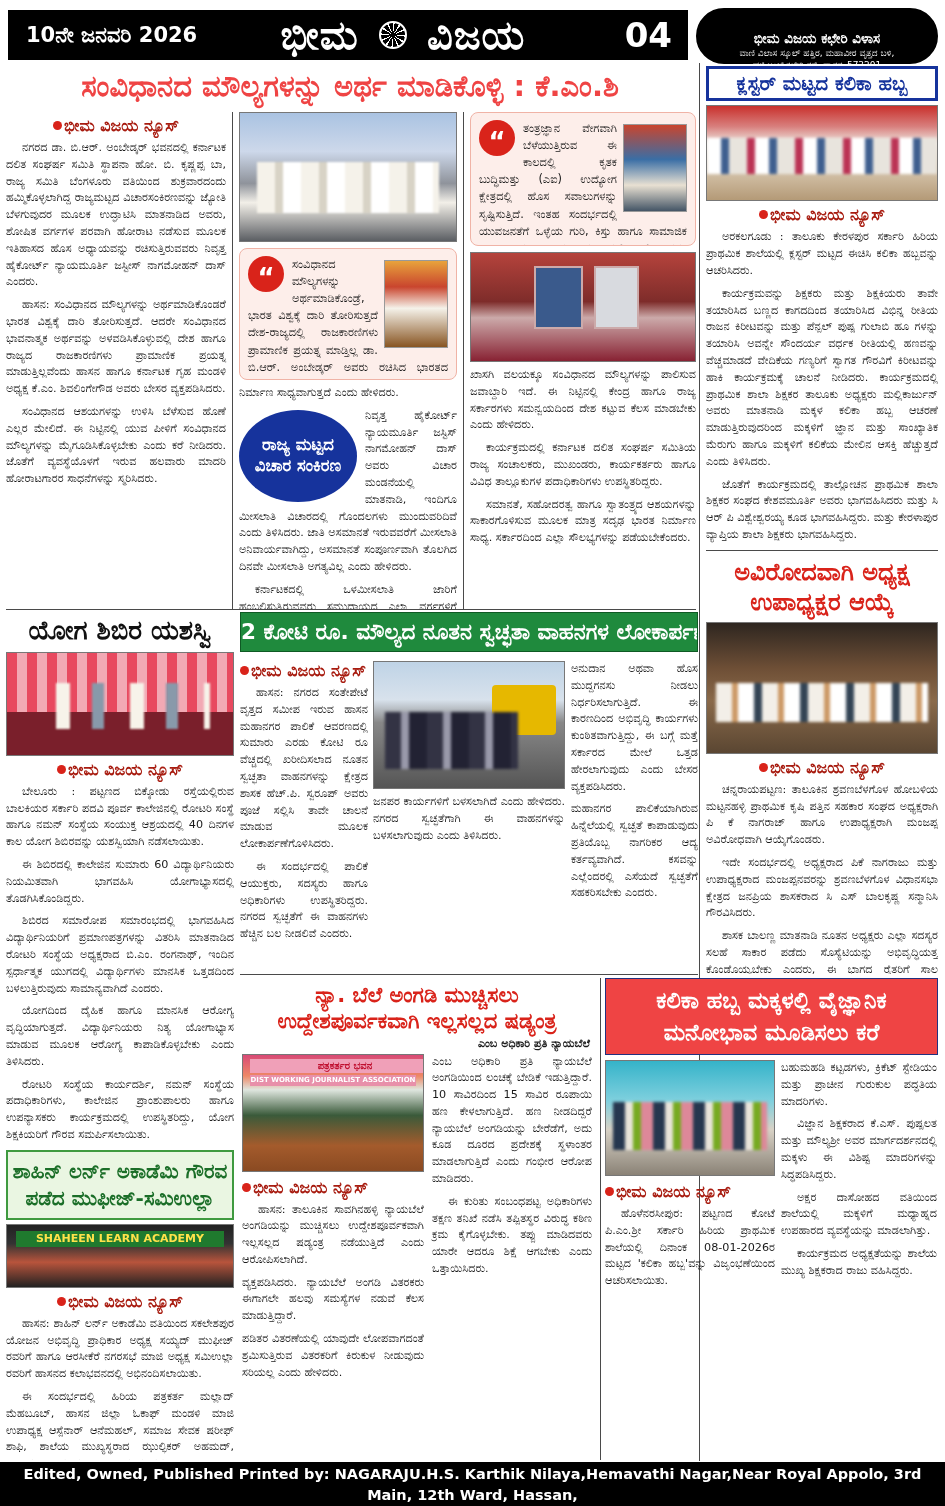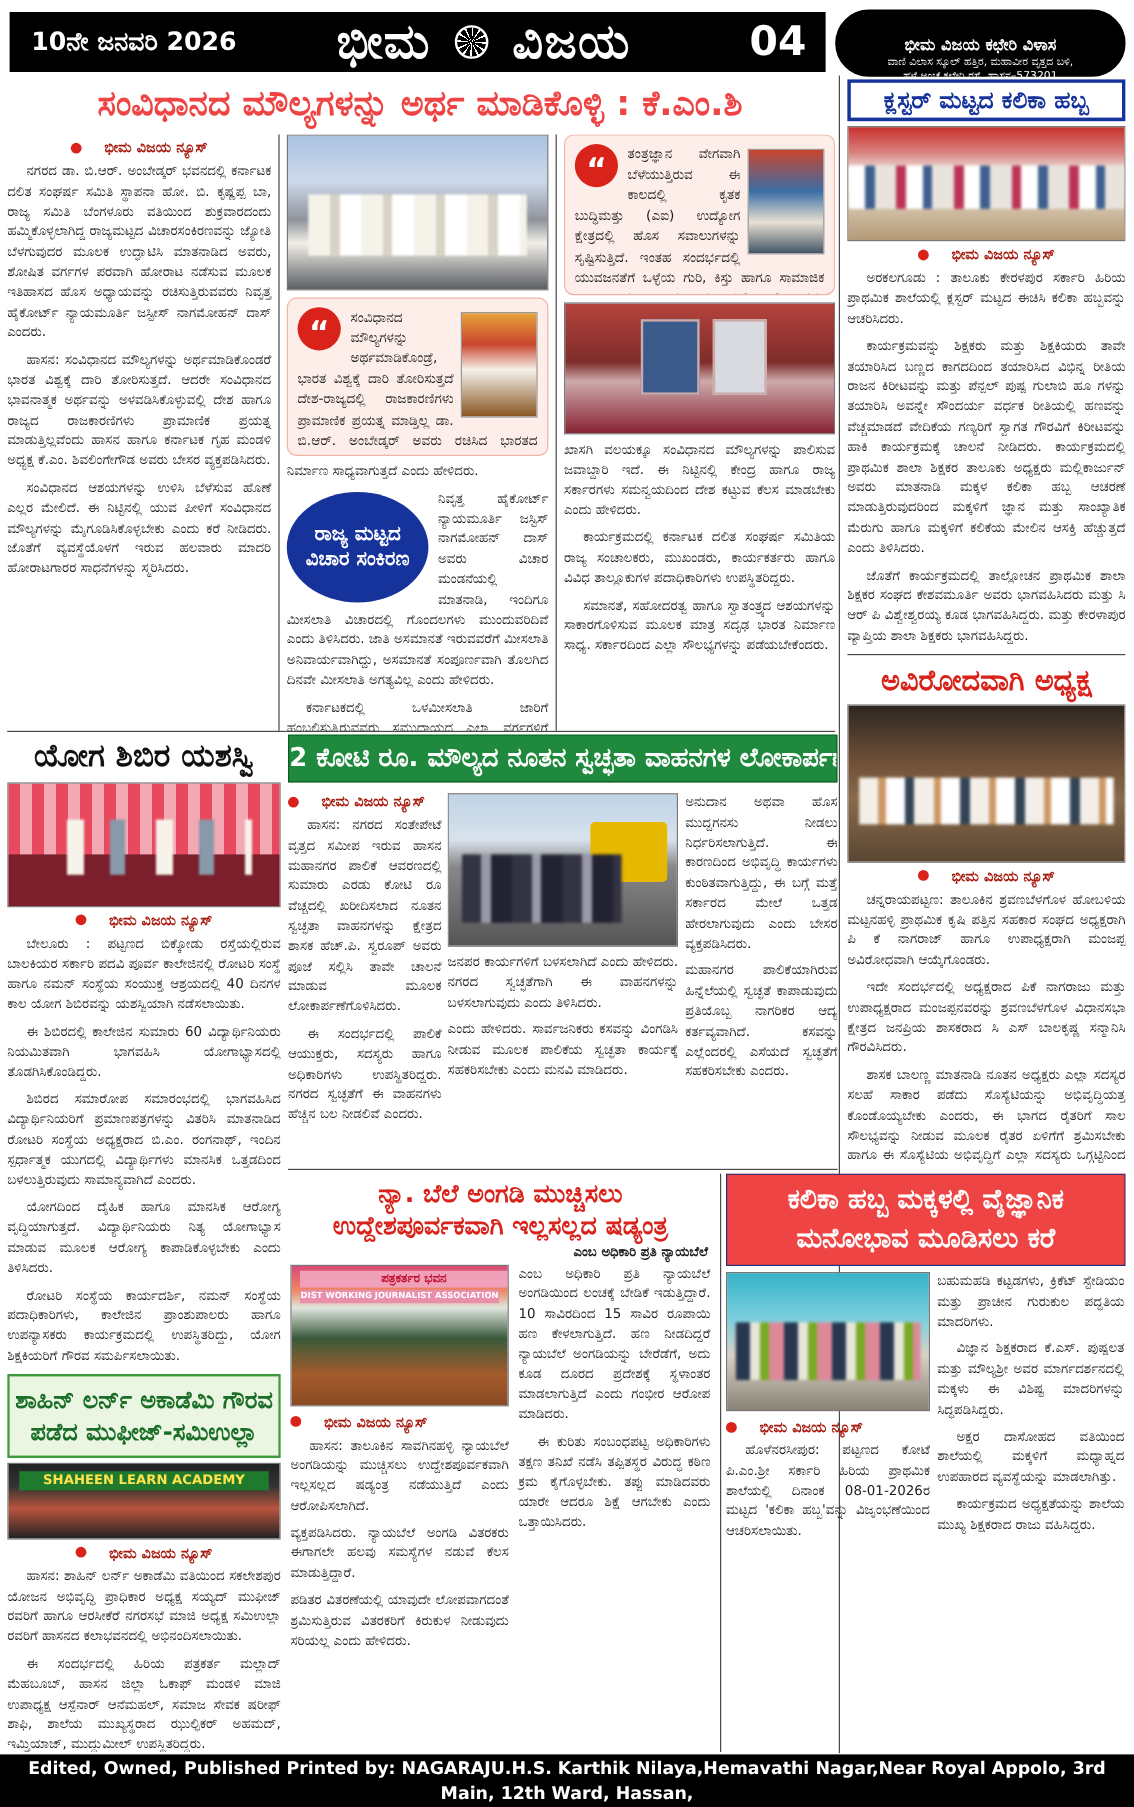--- a/index.html
+++ b/index.html
@@ -17,22 +17,22 @@
   .mh-page{font-size:34px;font-weight:bold;padding:0 16px;}
   .office-box{left:696px;top:8px;width:242px;height:56px;background:#000;color:#fff;
     border-radius:28px;text-align:center;padding-top:20px;box-sizing:border-box;border:2px solid #000;}
   .office-title{font-size:13.5px;font-weight:bold;}
   .office-line{font-size:9px;line-height:1.35;}
   
   .main-headline{left:4px;top:62px;width:692px;height:48px;color:#ef4444;font-weight:900;
     font-size:29px;text-align:center;line-height:48px;white-space:nowrap;overflow:hidden;}
   .body{font-size:11.2px;line-height:1.5;text-align:justify;margin:0 0 6px;text-indent:16px;}
   .body.noind{text-indent:0;}
-  .byline{display:flex;align-items:center;justify-content:center;gap:19px;color:#a81c10;
-    font-weight:bold;font-size:12px;margin:4px 0 5px;}
+  .byline{display:flex;align-items:center;justify-content:center;gap:2px;color:#a81c10;
+    font-weight:bold;font-size:16px;margin:4px 0 5px;text-align:right;}
   .dot{width:9px;height:9px;border-radius:50%;background:#d9231a;flex:0 0 auto;}
   .photo{width:100%;border:1px solid #777;box-sizing:border-box;position:relative;overflow:hidden;}
   
   .ph-lamp{background:linear-gradient(180deg,#aac3e2 0%,#cdd8ea 30%,#8f939b 55%,#f2efe8 70%,#5b5e63 100%);}
   .ph-lamp:before{content:"";position:absolute;left:8%;top:38%;width:84%;height:40%;
     background:repeating-linear-gradient(90deg,#f5f2ea 0 18px,#d8d3c6 18px 26px,#fff 26px 44px);filter:blur(1px);}
   .ph-tribute{background:linear-gradient(180deg,#b5433c 0%,#7e2c2a 45%,#caa 60%,#823 100%);}
   .ph-tribute:before{content:"";position:absolute;left:28%;top:12%;width:20%;height:55%;background:#3a5a8c;border:2px solid #caa;}
   .ph-tribute:after{content:"";position:absolute;left:55%;top:12%;width:18%;height:55%;background:#d8dadf;border:2px solid #caa;}
   .ph-crowd{background:linear-gradient(180deg,#c9302c 0%,#d8807e 22%,#efe9e2 40%,#cbb79b 78%,#b49a77 100%);}
@@ -172,20 +172,21 @@
     <div class="byline">
       <span class="dot"></span>
       <span>ಭೀಮ ವಿಜಯ ನ್ಯೂಸ್</span>
     </div>
     <p class="body">ಅರಕಲಗೂಡು : ತಾಲೂಕು ಕೇರಳಪುರ ಸರ್ಕಾರಿ ಹಿರಿಯ ಪ್ರಾಥಮಿಕ ಶಾಲೆಯಲ್ಲಿ ಕ್ಲಸ್ಟರ್ ಮಟ್ಟದ ಈಚಿಸಿ ಕಲಿಕಾ ಹಬ್ಬವನ್ನು ಆಚರಿಸಿದರು.</p>
     <p class="body">ಕಾರ್ಯಕ್ರಮವನ್ನು ಶಿಕ್ಷಕರು ಮತ್ತು ಶಿಕ್ಷಕಿಯರು ತಾವೇ ತಯಾರಿಸಿದ ಬಣ್ಣದ ಕಾಗದದಿಂದ ತಯಾರಿಸಿದ ವಿಭಿನ್ನ ರೀತಿಯ ರಾಜನ ಕಿರೀಟವನ್ನು ಮತ್ತು ಪೆನ್ಪಲ್ ಪುಷ್ಪ ಗುಲಾಬಿ ಹೂ ಗಳನ್ನು ತಯಾರಿಸಿ ಅವನ್ನೇ ಸೌಂದರ್ಯ ವರ್ಧಕ ರೀತಿಯಲ್ಲಿ ಹಣವನ್ನು ವೆಚ್ಚಮಾಡದೆ ವೇದಿಕೆಯ ಗಣ್ಯರಿಗೆ ಸ್ವಾಗತ ಗೌರವಿಗೆ ಕಿರೀಟವನ್ನು ಹಾಕಿ ಕಾರ್ಯಕ್ರಮಕ್ಕೆ ಚಾಲನೆ ನೀಡಿದರು. ಕಾರ್ಯಕ್ರಮದಲ್ಲಿ ಪ್ರಾಥಮಿಕ ಶಾಲಾ ಶಿಕ್ಷಕರ ತಾಲೂಕು ಅಧ್ಯಕ್ಷರು ಮಲ್ಲಿಕಾರ್ಜುನ್ ಅವರು ಮಾತನಾಡಿ ಮಕ್ಕಳ ಕಲಿಕಾ ಹಬ್ಬ ಆಚರಣೆ ಮಾಡುತ್ತಿರುವುದರಿಂದ ಮಕ್ಕಳಿಗೆ ಜ್ಞಾನ ಮತ್ತು ಸಾಂಖ್ಯಾತಿಕ ಮೆರುಗು ಹಾಗೂ ಮಕ್ಕಳಿಗೆ ಕಲಿಕೆಯ ಮೇಲಿನ ಆಸಕ್ತಿ ಹೆಚ್ಚುತ್ತದೆ ಎಂದು ತಿಳಿಸಿದರು.</p>
     <p class="body">ಜೊತೆಗೆ ಕಾರ್ಯಕ್ರಮದಲ್ಲಿ ತಾಲ್ಲೋಚನ ಪ್ರಾಥಮಿಕ ಶಾಲಾ ಶಿಕ್ಷಕರ ಸಂಘದ ಕೇಶವಮೂರ್ತಿ ಅವರು ಭಾಗವಹಿಸಿದರು ಮತ್ತು ಸಿ ಆರ್ ಪಿ ವಿಶ್ವೇಶ್ವರಯ್ಯ ಕೂಡ ಭಾಗವಹಿಸಿದ್ದರು. ಮತ್ತು ಕೇರಳಾಪುರ ವ್ಯಾಪ್ತಿಯ ಶಾಲಾ ಶಿಕ್ಷಕರು ಭಾಗವಹಿಸಿದ್ದರು.</p>
     <div class="hdiv"></div>
     <div class="red-head" style="font-size:24px;">
       <div>ಅವಿರೋದವಾಗಿ ಅಧ್ಯಕ್ಷ</div>
+      <div>ಉಪಾಧ್ಯಕ್ಷರ ಆಯ್ಕೆ</div>
     </div>
     <div class="photo ph-office" style="height:132px;margin-top:5px;"></div>
     <div class="byline">
       <span class="dot"></span>
       <span>ಭೀಮ ವಿಜಯ ನ್ಯೂಸ್</span>
     </div>
     <p class="body">ಚನ್ನರಾಯಪಟ್ಟಣ: ತಾಲೂಕಿನ ಶ್ರವಣಬೆಳಗೊಳ ಹೋಬಳಿಯ ಮಟ್ಟನಹಳ್ಳಿ ಪ್ರಾಥಮಿಕ ಕೃಷಿ ಪತ್ತಿನ ಸಹಕಾರ ಸಂಘದ ಅಧ್ಯಕ್ಷರಾಗಿ ಪಿ ಕೆ ನಾಗರಾಜ್ ಹಾಗೂ ಉಪಾಧ್ಯಕ್ಷರಾಗಿ ಮಂಜಪ್ಪ ಅವಿರೋಧವಾಗಿ ಆಯ್ಕೆಗೊಂಡರು.</p>
     <p class="body">ಇದೇ ಸಂದರ್ಭದಲ್ಲಿ ಅಧ್ಯಕ್ಷರಾದ ಪಿಕೆ ನಾಗರಾಜು ಮತ್ತು ಉಪಾಧ್ಯಕ್ಷರಾದ ಮಂಜಪ್ಪನವರನ್ನು ಶ್ರವಣಬೆಳಗೊಳ ವಿಧಾನಸಭಾ ಕ್ಷೇತ್ರದ ಜನಪ್ರಿಯ ಶಾಸಕರಾದ ಸಿ ಎಸ್ ಬಾಲಕೃಷ್ಣ ಸನ್ಮಾನಿಸಿ ಗೌರವಿಸಿದರು.</p>
     <p class="body">ಶಾಸಕ ಬಾಲಣ್ಣ ಮಾತನಾಡಿ ನೂತನ ಅಧ್ಯಕ್ಷರು ಎಲ್ಲಾ ಸದಸ್ಯರ ಸಲಹೆ ಸಾಕಾರ ಪಡೆದು ಸೊಸ್ಯೆಟಿಯನ್ನು ಅಭಿವೃದ್ಧಿಯತ್ತ ಕೊಂಡೊಯ್ಯಬೇಕು ಎಂದರು, ಈ ಭಾಗದ ರೈತರಿಗೆ ಸಾಲ ಸೌಲಭ್ಯವನ್ನು ನೀಡುವ ಮೂಲಕ ರೈತರ ಏಳಿಗೆಗೆ ಶ್ರಮಿಸಬೇಕು ಹಾಗೂ ಈ ಸೊಸ್ಯೆಟಿಯ ಅಭಿವೃದ್ಧಿಗೆ ಎಲ್ಲಾ ಸದಸ್ಯರು ಒಗ್ಗಟ್ಟಿನಿಂದ ಶ್ರಮಿಸಬೇಕು ಎಂದು ಕರೆ ನೀಡಿದರು.</p>
   </div>
@@ -224,21 +225,20 @@
         <div class="byline" style="justify-content:flex-start;">
           <span class="dot"></span>
           <span>ಭೀಮ ವಿಜಯ ನ್ಯೂಸ್</span>
         </div>
         <p class="body">ಹಾಸನ: ನಗರದ ಸಂತೇಪೇಟೆ ವೃತ್ತದ ಸಮೀಪ ಇರುವ ಹಾಸನ ಮಹಾನಗರ ಪಾಲಿಕೆ ಆವರಣದಲ್ಲಿ ಸುಮಾರು ಎರಡು ಕೋಟಿ ರೂ ವೆಚ್ಚದಲ್ಲಿ ಖರೀದಿಸಲಾದ ನೂತನ ಸ್ವಚ್ಛತಾ ವಾಹನಗಳನ್ನು ಕ್ಷೇತ್ರದ ಶಾಸಕ ಹೆಚ್.ಪಿ. ಸ್ವರೂಪ್ ಅವರು ಪೂಜೆ ಸಲ್ಲಿಸಿ ತಾವೇ ಚಾಲನೆ ಮಾಡುವ ಮೂಲಕ ಲೋಕಾರ್ಪಣೆಗೊಳಿಸಿದರು.</p>
         <p class="body">ಈ ಸಂದರ್ಭದಲ್ಲಿ ಪಾಲಿಕೆ ಆಯುಕ್ತರು, ಸದಸ್ಯರು ಹಾಗೂ ಅಧಿಕಾರಿಗಳು ಉಪಸ್ಥಿತರಿದ್ದರು. ನಗರದ ಸ್ವಚ್ಛತೆಗೆ ಈ ವಾಹನಗಳು ಹೆಚ್ಚಿನ ಬಲ ನೀಡಲಿವೆ ಎಂದರು.</p>
       </div>
       <div class="veh-c" style="width:192px;">
         <div class="photo ph-jcb" style="height:128px;margin-top:4px;"></div>
         <p class="body noind" style="margin-top:5px;">ಜನಪರ ಕಾರ್ಯಗಳಿಗೆ ಬಳಸಲಾಗಿದೆ ಎಂದು ಹೇಳಿದರು. ನಗರದ ಸ್ವಚ್ಛತೆಗಾಗಿ ಈ ವಾಹನಗಳನ್ನು ಬಳಸಲಾಗುವುದು ಎಂದು ತಿಳಿಸಿದರು.</p>
-        <p class="body noind">ಎಂದು ಹೇಳಿದರು. ಸಾರ್ವಜನಿಕರು ಕಸವನ್ನು ವಿಂಗಡಿಸಿ ನೀಡುವ ಮೂಲಕ ಪಾಲಿಕೆಯ ಸ್ವಚ್ಛತಾ ಕಾರ್ಯಕ್ಕೆ ಸಹಕರಿಸಬೇಕು ಎಂದು ಮನವಿ ಮಾಡಿದರು.</p>
       </div>
       <div class="veh-c" style="flex:1;padding-left:6px;">
         <p class="body noind" style="margin-top:4px;">ಅನುದಾನ ಅಥವಾ ಹೊಸ ಮುದ್ದಗನಸು ನೀಡಲು ನಿರ್ಧರಿಸಲಾಗುತ್ತಿದೆ. ಈ ಕಾರಣದಿಂದ ಅಭಿವೃದ್ಧಿ ಕಾರ್ಯಗಳು ಕುಂಠಿತವಾಗುತ್ತಿದ್ದು, ಈ ಬಗ್ಗೆ ಮತ್ತೆ ಸರ್ಕಾರದ ಮೇಲೆ ಒತ್ತಡ ಹೇರಲಾಗುವುದು ಎಂದು ಬೇಸರ ವ್ಯಕ್ತಪಡಿಸಿದರು.</p>
         <p class="body noind">ಮಹಾನಗರ ಪಾಲಿಕೆಯಾಗಿರುವ ಹಿನ್ನೆಲೆಯಲ್ಲಿ ಸ್ವಚ್ಛತೆ ಕಾಪಾಡುವುದು ಪ್ರತಿಯೊಬ್ಬ ನಾಗರಿಕರ ಆದ್ಯ ಕರ್ತವ್ಯವಾಗಿದೆ. ಕಸವನ್ನು ಎಲ್ಲೆಂದರಲ್ಲಿ ಎಸೆಯದೆ ಸ್ವಚ್ಛತೆಗೆ ಸಹಕರಿಸಬೇಕು ಎಂದರು.</p>
       </div>
     </div>
   </div>
 
   <div class="abs fairprice">
     <div class="red-head" style="font-size:21px;margin-top:4px;">

